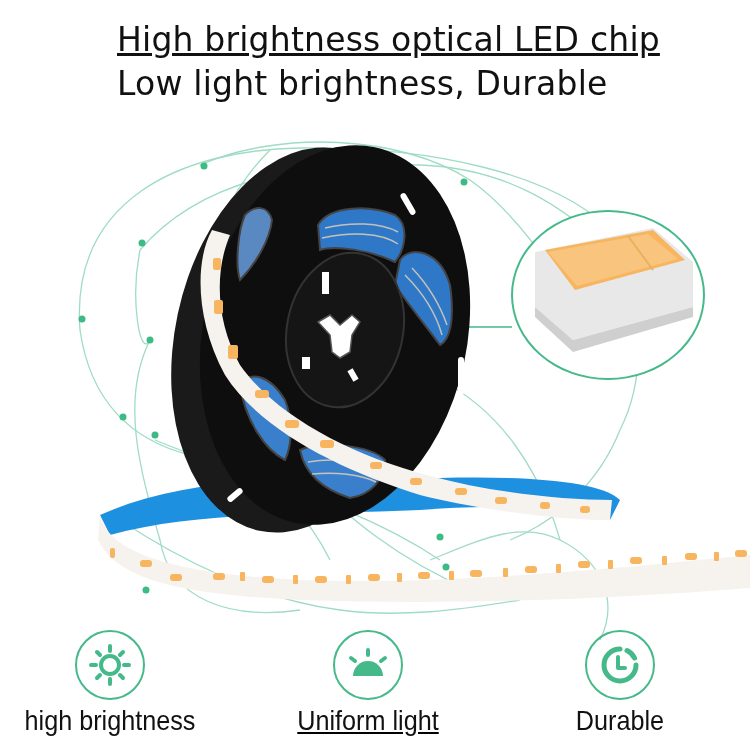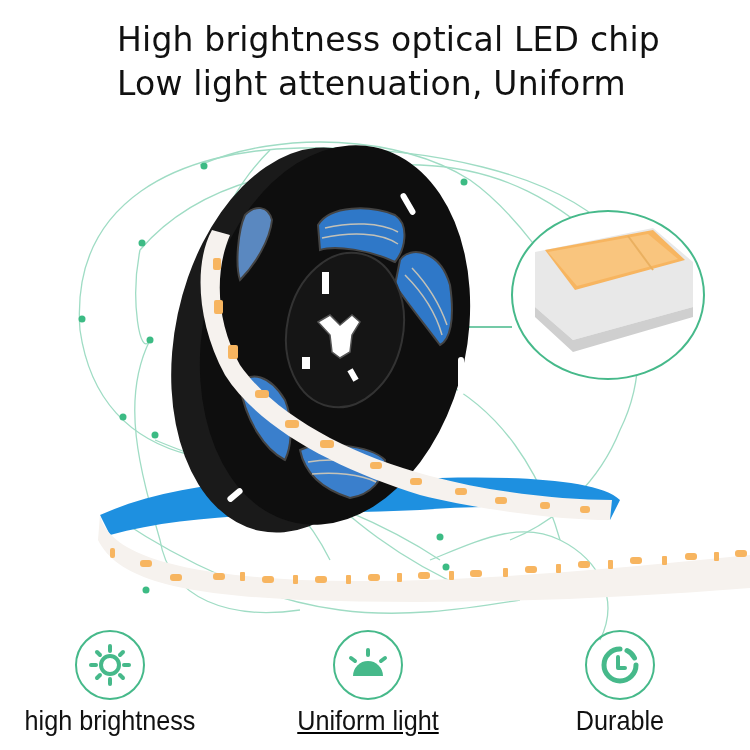--- a/index.html
+++ b/index.html
@@ -1,18 +1,18 @@
 <!DOCTYPE html>
 <html><head>
 <meta charset="utf-8">
 <style>
   html, body { margin:0; padding:0; background:#ffffff; }
   body { width:750px; height:750px; position:relative; overflow:hidden; font-family:"DejaVu Sans", sans-serif; }
   .headline { position:absolute; left:0; right:0; text-align:center; color:#111; font-size:33px; line-height:44px; letter-spacing:0.2px; }
-  .headline .l1 { position:absolute; left:117px; top:18px; white-space:nowrap; }
+  .headline .l1 { position:absolute; left:117px; top:18px; white-space:nowrap;text-decoration:underline; }
   .headline .l2 { position:absolute; left:117px; top:62px; white-space:nowrap; }
   .scene { position:absolute; left:0; top:0; width:750px; height:750px; }
   .feature { position:absolute; top:630px; width:240px; text-align:center; }
   .feature .circle { width:70px; height:70px; border:2px solid #46b98a; border-radius:50%; margin:0 auto; position:relative; box-sizing:border-box; }
   .feature .circle svg { position:absolute; left:0; top:0; }
   .feature .label { font-family:"Liberation Sans", sans-serif; font-size:28px; color:#111; margin-top:5px; white-space:nowrap; transform:scaleX(0.9); }
   .chip-circle { position:absolute; left:511px; top:210px; width:194px; height:170px; border:2px solid #46b98a; border-radius:50%; box-sizing:border-box; background:#fff; overflow:hidden; }
 </style>
 </head>
 <body>
@@ -133,21 +133,21 @@
     <polygon points="22,40 140,16 180,50 180,95 60,128 22,95" fill="#e8e8e8"></polygon>
     <polygon points="22,95 60,128 180,95 180,105 60,140 22,105" fill="#cfcfcf"></polygon>
     <polygon points="32,38 140,18 172,48 62,78" fill="#f7b560"></polygon>
     <polygon points="35,40 135,22 165,47 64,74" fill="#f9c57e"></polygon>
     <line x1="115" y1="24" x2="140" y2="58" stroke="#eab060" stroke-width="2"></line>
   </svg>
 </div>
 
 <div class="headline">
   <div class="l1">High brightness optical LED chip</div>
-  <div class="l2">Low light attenuation, Uniform</div>
+  <div class="l2">Low light brightness, Durable</div>
 </div>
 
 <div class="feature" style="left:-10px;">
   <div class="circle">
     <svg width="66" height="66" viewBox="0 0 66 66">
       <circle cx="33" cy="33" r="9" fill="none" stroke="#46b98a" stroke-width="4"></circle>
       <g stroke="#46b98a" stroke-width="4" stroke-linecap="round">
         <line x1="33" y1="14" x2="33" y2="19"></line>
           <line x1="33" y1="47" x2="33" y2="52"></line>
         <line x1="14" y1="33" x2="19" y2="33"></line>

